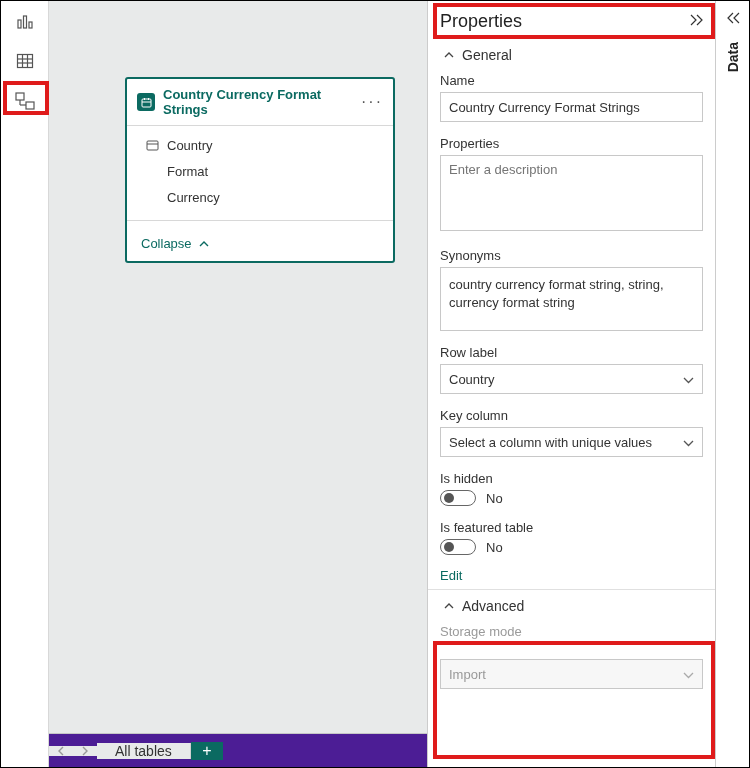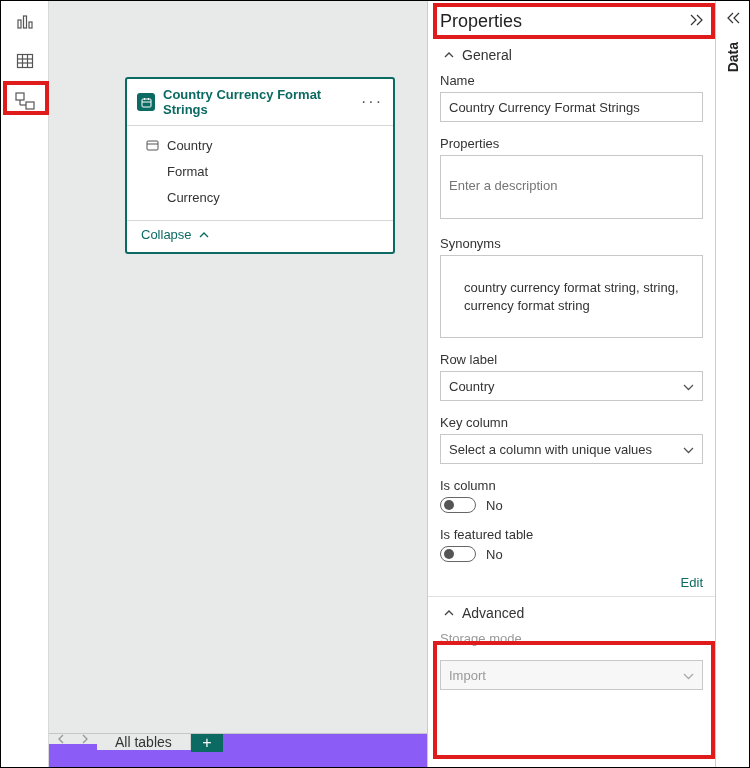--- a/index.html
+++ b/index.html
@@ -26,66 +26,66 @@
     width: 18px; height: 18px; background: #0b6a61; border-radius: 3px;
     display: flex; align-items: center; justify-content: center;
   }
   .card-header .title-icon svg { stroke: #fff; fill: #fff; }
   .card-title { font-weight: 600; color: #0b6a61; flex: 1; }
   .card-more { color: #555; font-size: 16px; letter-spacing: 2px; cursor: pointer; }
   .card-divider { height: 1px; background: #d8d8d8; }
   .card-fields { padding: 6px 0 10px 0; }
   .field-row { display: flex; align-items: center; height: 26px; padding-left: 18px; gap: 8px; color: #333; }
   .field-row .f-icon { width: 14px; display: flex; justify-content: center; }
-  .card-footer { padding: 6px 16px 10px 14px; }
+  .card-footer { padding: 6px 16px 10px 14px; margin-top: 9px; }
   .collapse-link { color: #0b6a61; font-size: 13px; }
   .collapse-link .chev { display: inline-block; margin-left: 4px; }
 
   
-  .tabs-bar { height: 34px; background: #8b5cf6; border-top: 1px solid #c6c6c6; display: flex; align-items: flex-start; }
+  .tabs-bar { height: 34px; background: #4c1d95; border-top: 1px solid #c6c6c6; display: flex; align-items: center; }
   .tab-nav { width: 24px; display: flex; align-items: center; justify-content: center; color: #999; background: #e8eaea; }
   .tab { padding: 0 18px; display: flex; align-items: center; color: #333; background: #e8eaea; border-right: 1px solid #d0d0d0; }
   .tab.active { background: #fff; }
   .tab-add { width: 32px; background: #0b6a61; color: #fff; display: flex; align-items: center; justify-content: center; font-size: 16px; }
 
   
   .props { width: 288px; background: #fff; border-left: 1px solid #ccc; display: flex; flex-direction: column; overflow-y: auto; }
   .props-title-row { height: 40px; display: flex; align-items: center; padding: 0 10px 0 12px; }
   .props-title { font-size: 18px; font-weight: 400; flex: 1; }
   .props-title-row svg { stroke: #333; fill: none; stroke-width: 1.2; }
   .section-header { display: flex; align-items: center; gap: 8px; padding: 6px 16px; }
   .section-header .schev { font-size: 11px; color: #444; }
   .section-label { font-size: 14px; color: #333; }
   .section-body { padding: 4px 12px 12px 12px; display: flex; flex-direction: column; gap: 14px; }
   .form-label { font-size: 13px; color: #333; margin-bottom: 4px; display: block; }
   .text-input {
     width: 100%; height: 30px; padding: 4px 8px;
     border: 1px solid #c8c8c8; font-family: inherit; font-size: 13px; color: #333;
   }
-  .text-area { width: 100%; height: 64px; padding: 22px 8px; border: 1px solid #c8c8c8; font-family: inherit; font-size: 13px; color: #333; resize: none; }
-  .syn-box { width: 100%; min-height: 64px; padding: 23px; border: 1px solid #c8c8c8; font-size: 13px; color: #333; line-height: 1.35; }
+  .text-area { width: 100%; height: 76px; padding: 6px 8px; border: 1px solid #c8c8c8; font-family: inherit; font-size: 13px; color: #333; resize: none; }
+  .syn-box { width: 100%; min-height: 64px; padding: 8px; border: 1px solid #c8c8c8; font-size: 13px; color: #333; line-height: 1.35; }
   .select-box {
     width: 100%; height: 30px; border: 1px solid #c8c8c8; padding: 0 8px;
     display: flex; align-items: center; justify-content: space-between; font-size: 13px; color: #333; background: #fff;
   }
   .select-box.disabled { color: #999; background: #f7f7f7; gap: 12px; }
   .select-chev { color: #555; }
   .toggle-row { display: flex; align-items: center; gap: 10px; }
   .toggle-track {
     width: 36px; height: 16px; border: 1px solid #666; border-radius: 999px;
     position: relative; background: #fff;
   }
   .toggle-thumb {
     position: absolute; width: 10px; height: 10px; border-radius: 50%;
     background: #555; top: 2px; left: 3px;
   }
   .toggle-label { font-size: 13px; color: #333; }
-  .edit-row { text-align: right; padding: 0 12px 4px 12px; }
+  .edit-row { text-align: left; padding: 0 12px 4px 12px; }
   .edit-link { color: #0b6a61; font-size: 13px; }
-  .muted-label { font-size: 13px; color: #9a9a9a; margin-bottom: 14px; display: block; }
+  .muted-label { font-size: 13px; color: #9a9a9a; margin-bottom: 20px; display: block; }
   .hr { height: 1px; background: #e0e0e0; margin: 2px 0; }
 
   
   .data-rail { width: 34px; background: #fff; border-left: 1px solid #ccc; display: flex; flex-direction: column; align-items: center; padding-top: 10px; gap: 14px; }
   .data-rail svg { stroke: #333; fill: none; stroke-width: 1.2; }
   .vtext { writing-mode: vertical-rl; font-size: 14px; font-weight: 600; transform: rotate(180deg); }
 
   
   .redbox { position: absolute; border: 4px solid #df1b1b; pointer-events: none; }
 </style>
@@ -250,21 +250,21 @@
           <span>Select a column with unique values</span>
           <span class="select-chev">
             <svg width="11" height="7" viewBox="0 0 11 7" fill="none" stroke="#555" stroke-width="1.3">
                 <polyline points="1,1 5.5,5.5 10,1"></polyline>
               </svg>
           </span>
         </div>
       </div>
 
       <div>
-        <label class="form-label">Is column</label>
+        <label class="form-label">Is hidden</label>
         <div class="toggle-row">
           <div class="toggle-track">
             <div class="toggle-thumb"></div>
           </div>
           <span class="toggle-label">No</span>
         </div>
       </div>
 
       <div>
         <label class="form-label">Is featured table</label>

